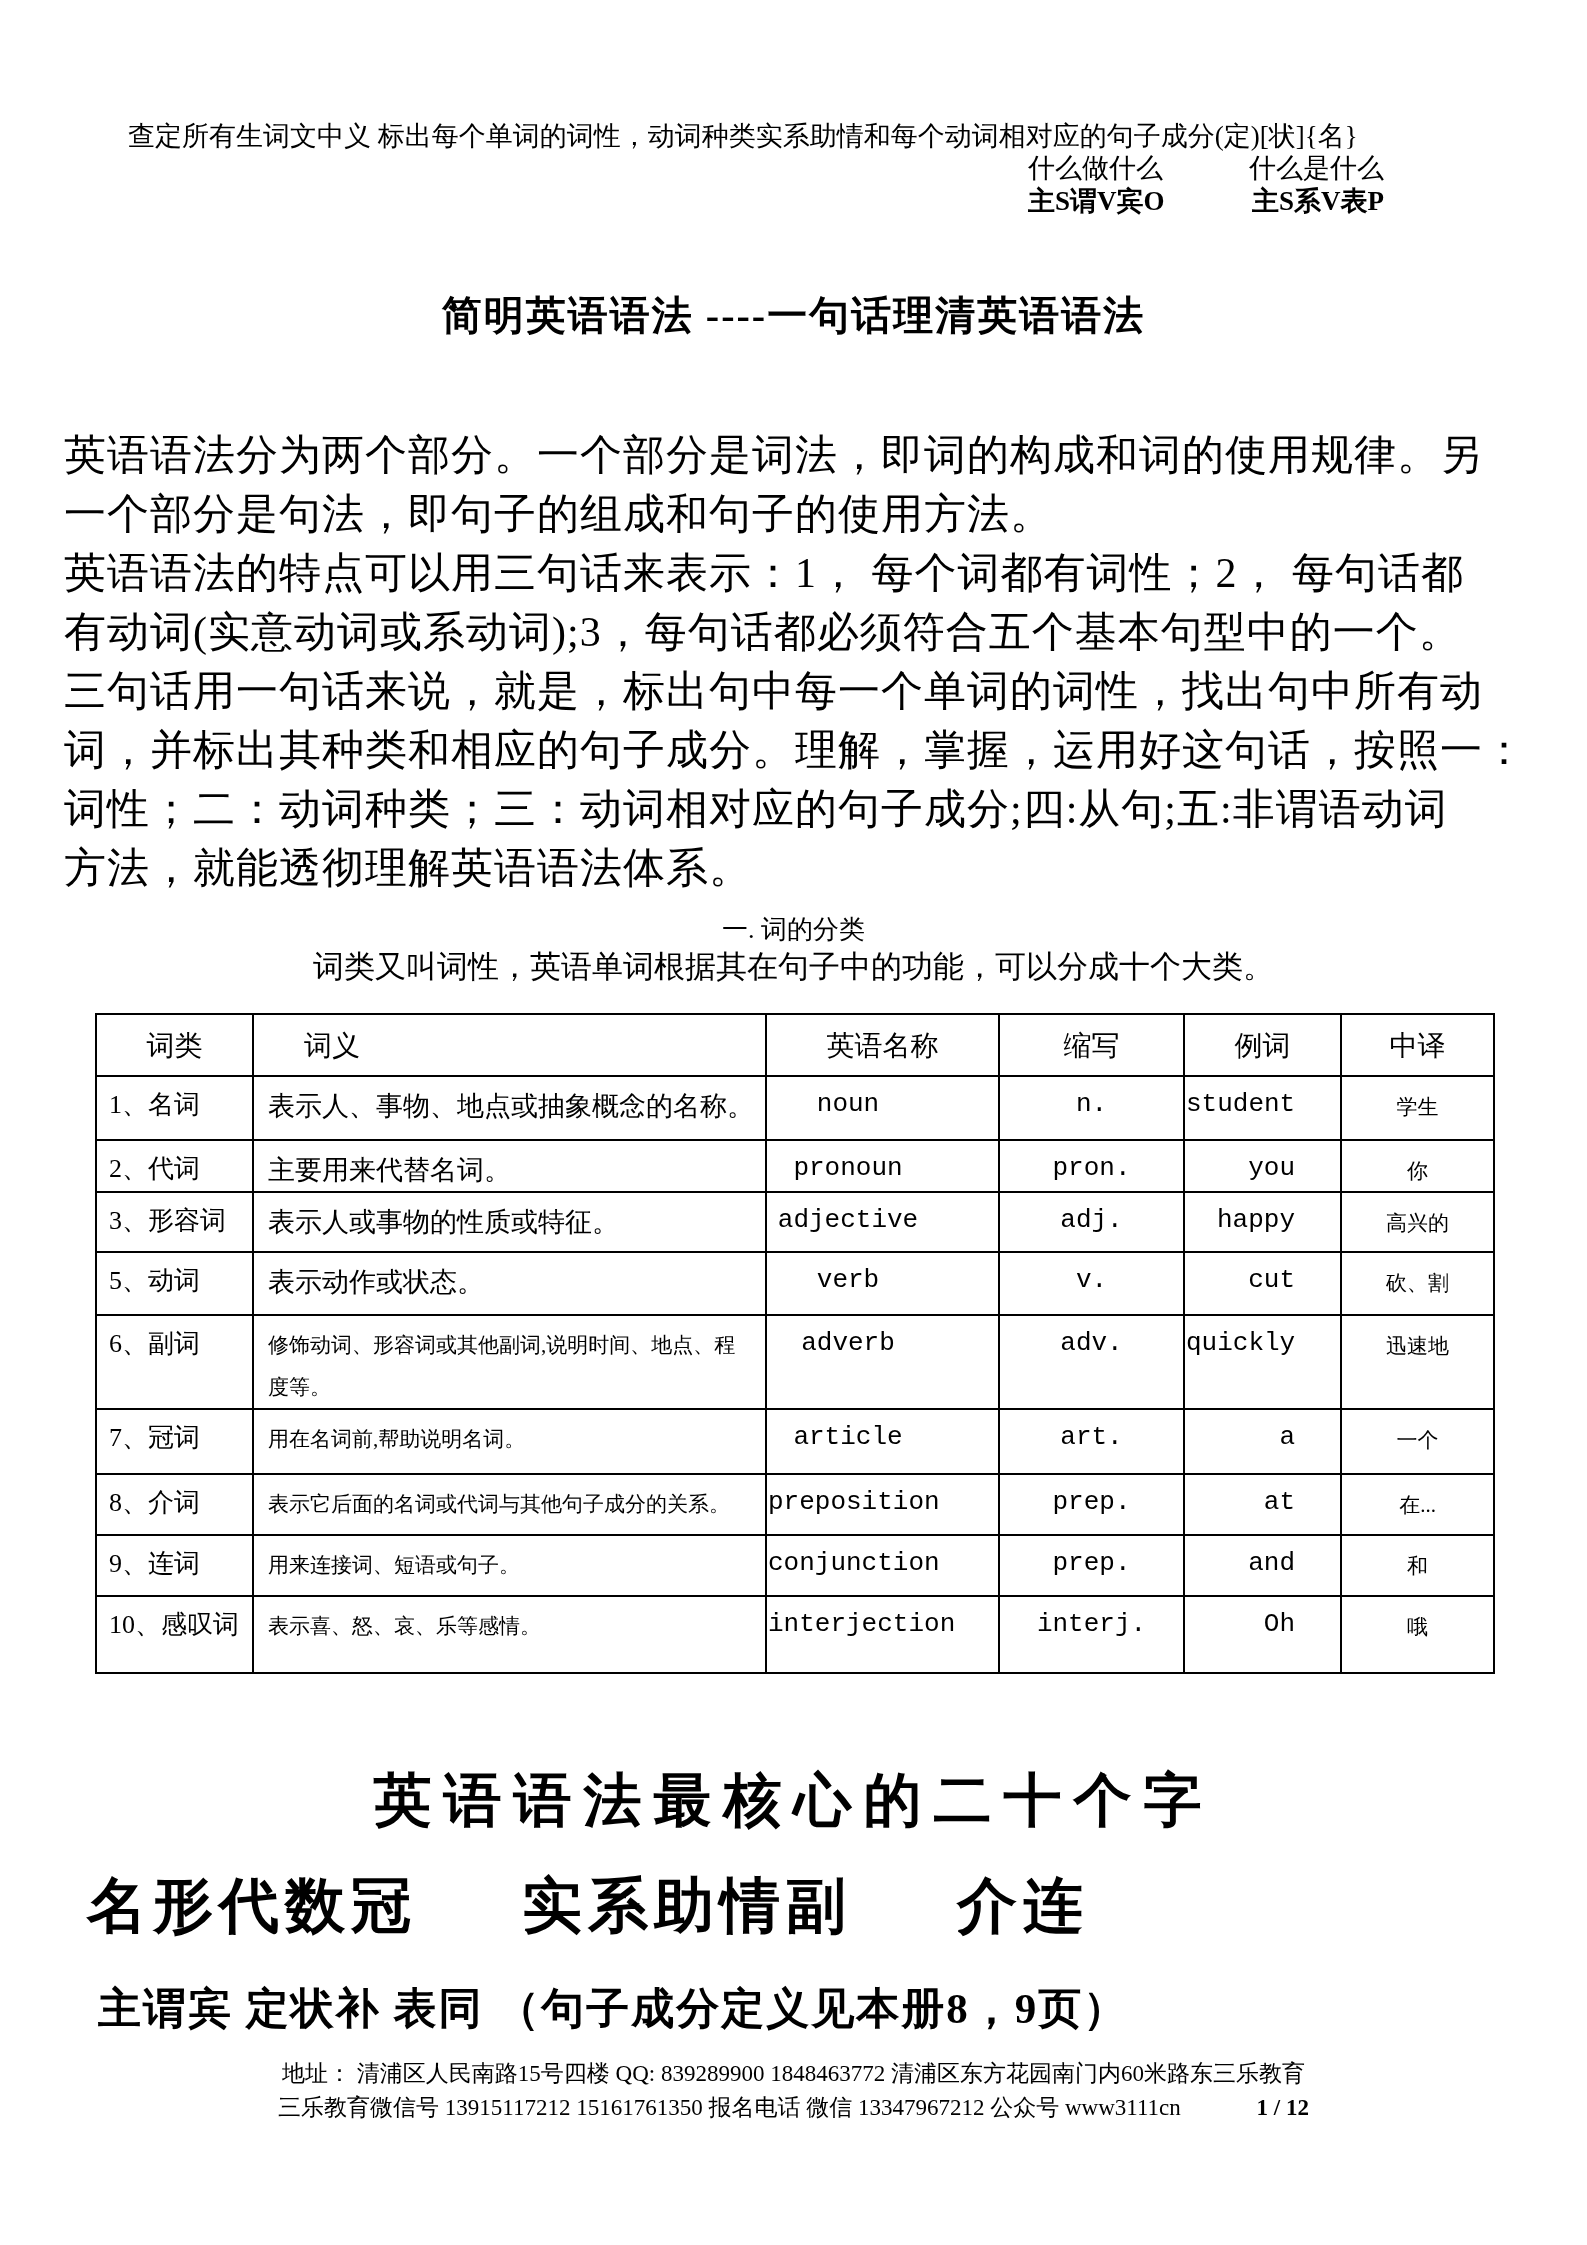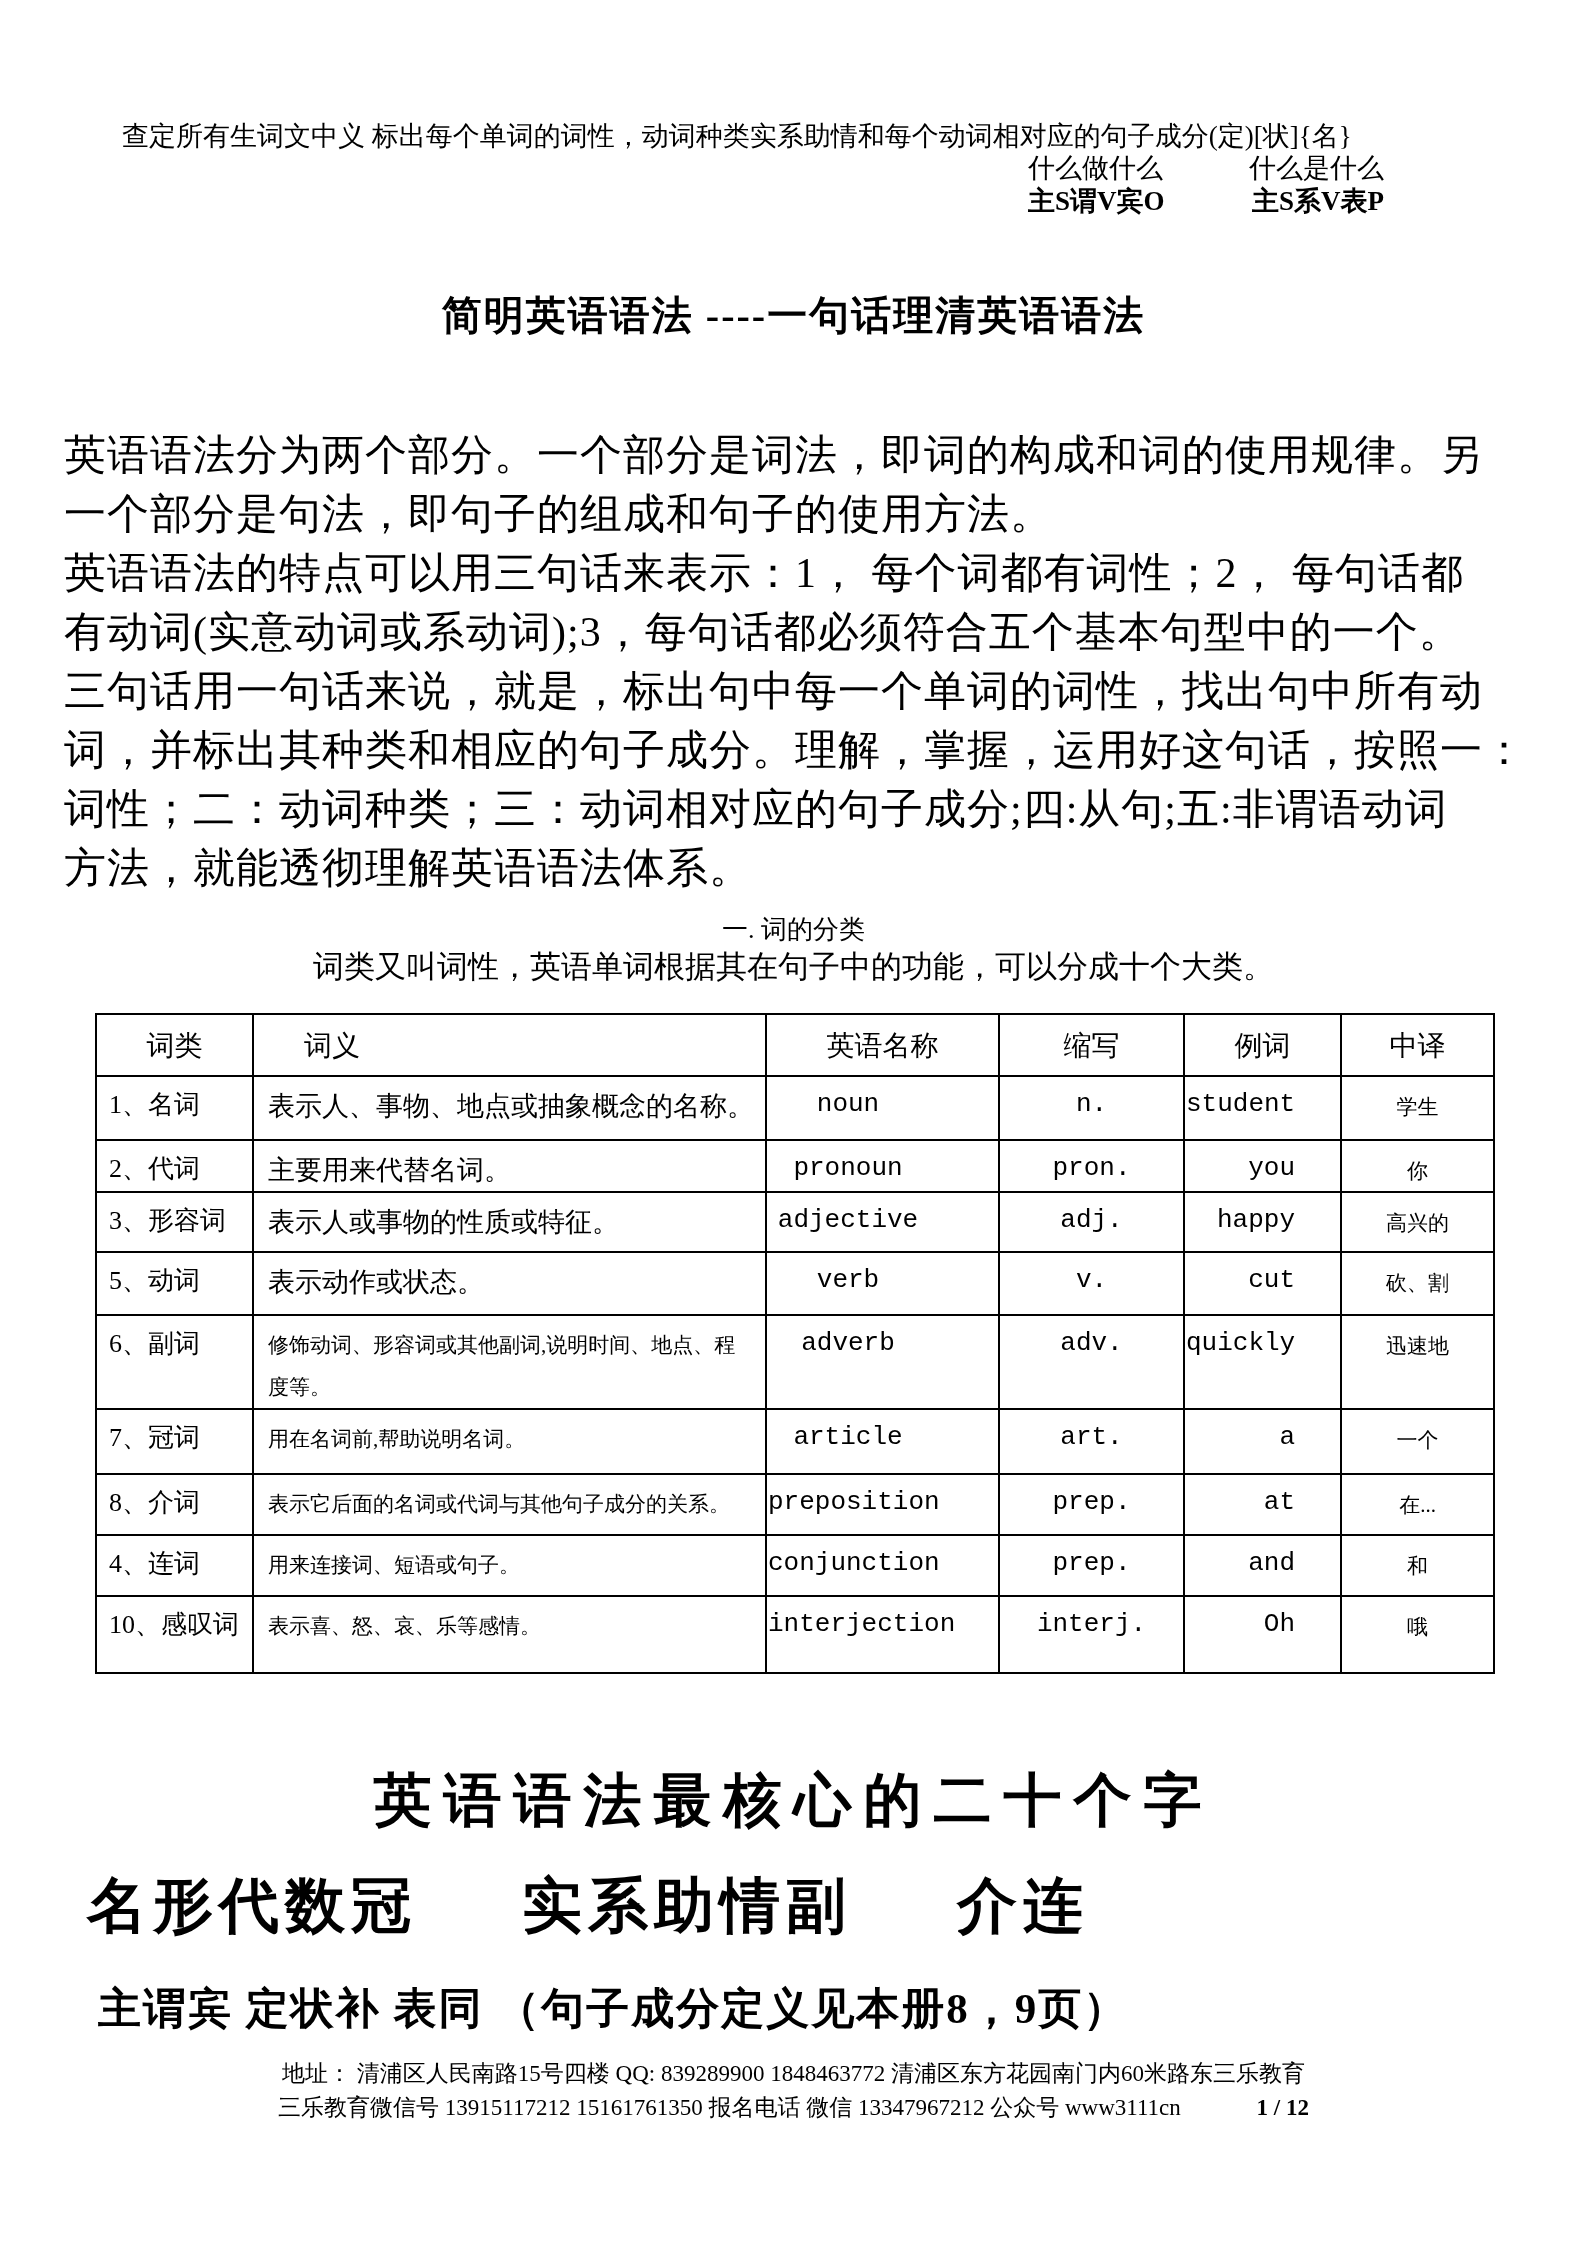--- a/index.html
+++ b/index.html
@@ -3,21 +3,21 @@
 <meta charset="utf-8">
 <style>
   html,body { margin:0; padding:0; background:#e8e8e8; }
   .page {
     position:relative; width:1587px; height:2245px; margin:0 auto;
     background:#ffffff; color:#000;
     font-family:"Liberation Serif","DejaVu Serif",serif;
     overflow:hidden;
   }
   
-  .note-line1 { position:absolute; left:122px; top:118px; font-size:27px; white-space:nowrap; }
+  .note-line1 { position:absolute; left:128px; top:118px; font-size:27px; white-space:nowrap; }
   .note-right { position:absolute; left:1028px; top:152px; width:356px; }
   .note-row { display:flex; justify-content:space-between; line-height:33px; font-size:27px; }
   .note-row.bold { font-weight:bold; }
   
   .doc-title { position:absolute; left:0; top:288px; width:100%; text-align:center;
     font-size:40px; font-weight:bold; letter-spacing:2px; }
   
   .intro { position:absolute; left:64px; top:426px; width:1466px; }
   .intro-line { font-size:42px; line-height:59px; white-space:nowrap; letter-spacing:1px; }
   
@@ -170,21 +170,21 @@
         </tr>
         <tr class="r7 small">
           <td class="c0">8、介词</td>
           <td class="c1">表示它后面的名词或代词与其他句子成分的关系。</td>
           <td class="c2">preposition</td>
           <td class="c3">prep.</td>
           <td class="c4">at</td>
           <td class="c5">在...</td>
         </tr>
         <tr class="r8 small">
-          <td class="c0">4、连词</td>
+          <td class="c0">9、连词</td>
           <td class="c1">用来连接词、短语或句子。</td>
           <td class="c2">conjunction</td>
           <td class="c3">prep.</td>
           <td class="c4">and</td>
           <td class="c5">和</td>
         </tr>
         <tr class="r9 small">
           <td class="c0">10、感叹词</td>
           <td class="c1">表示喜、怒、哀、乐等感情。</td>
           <td class="c2">interjection</td>

